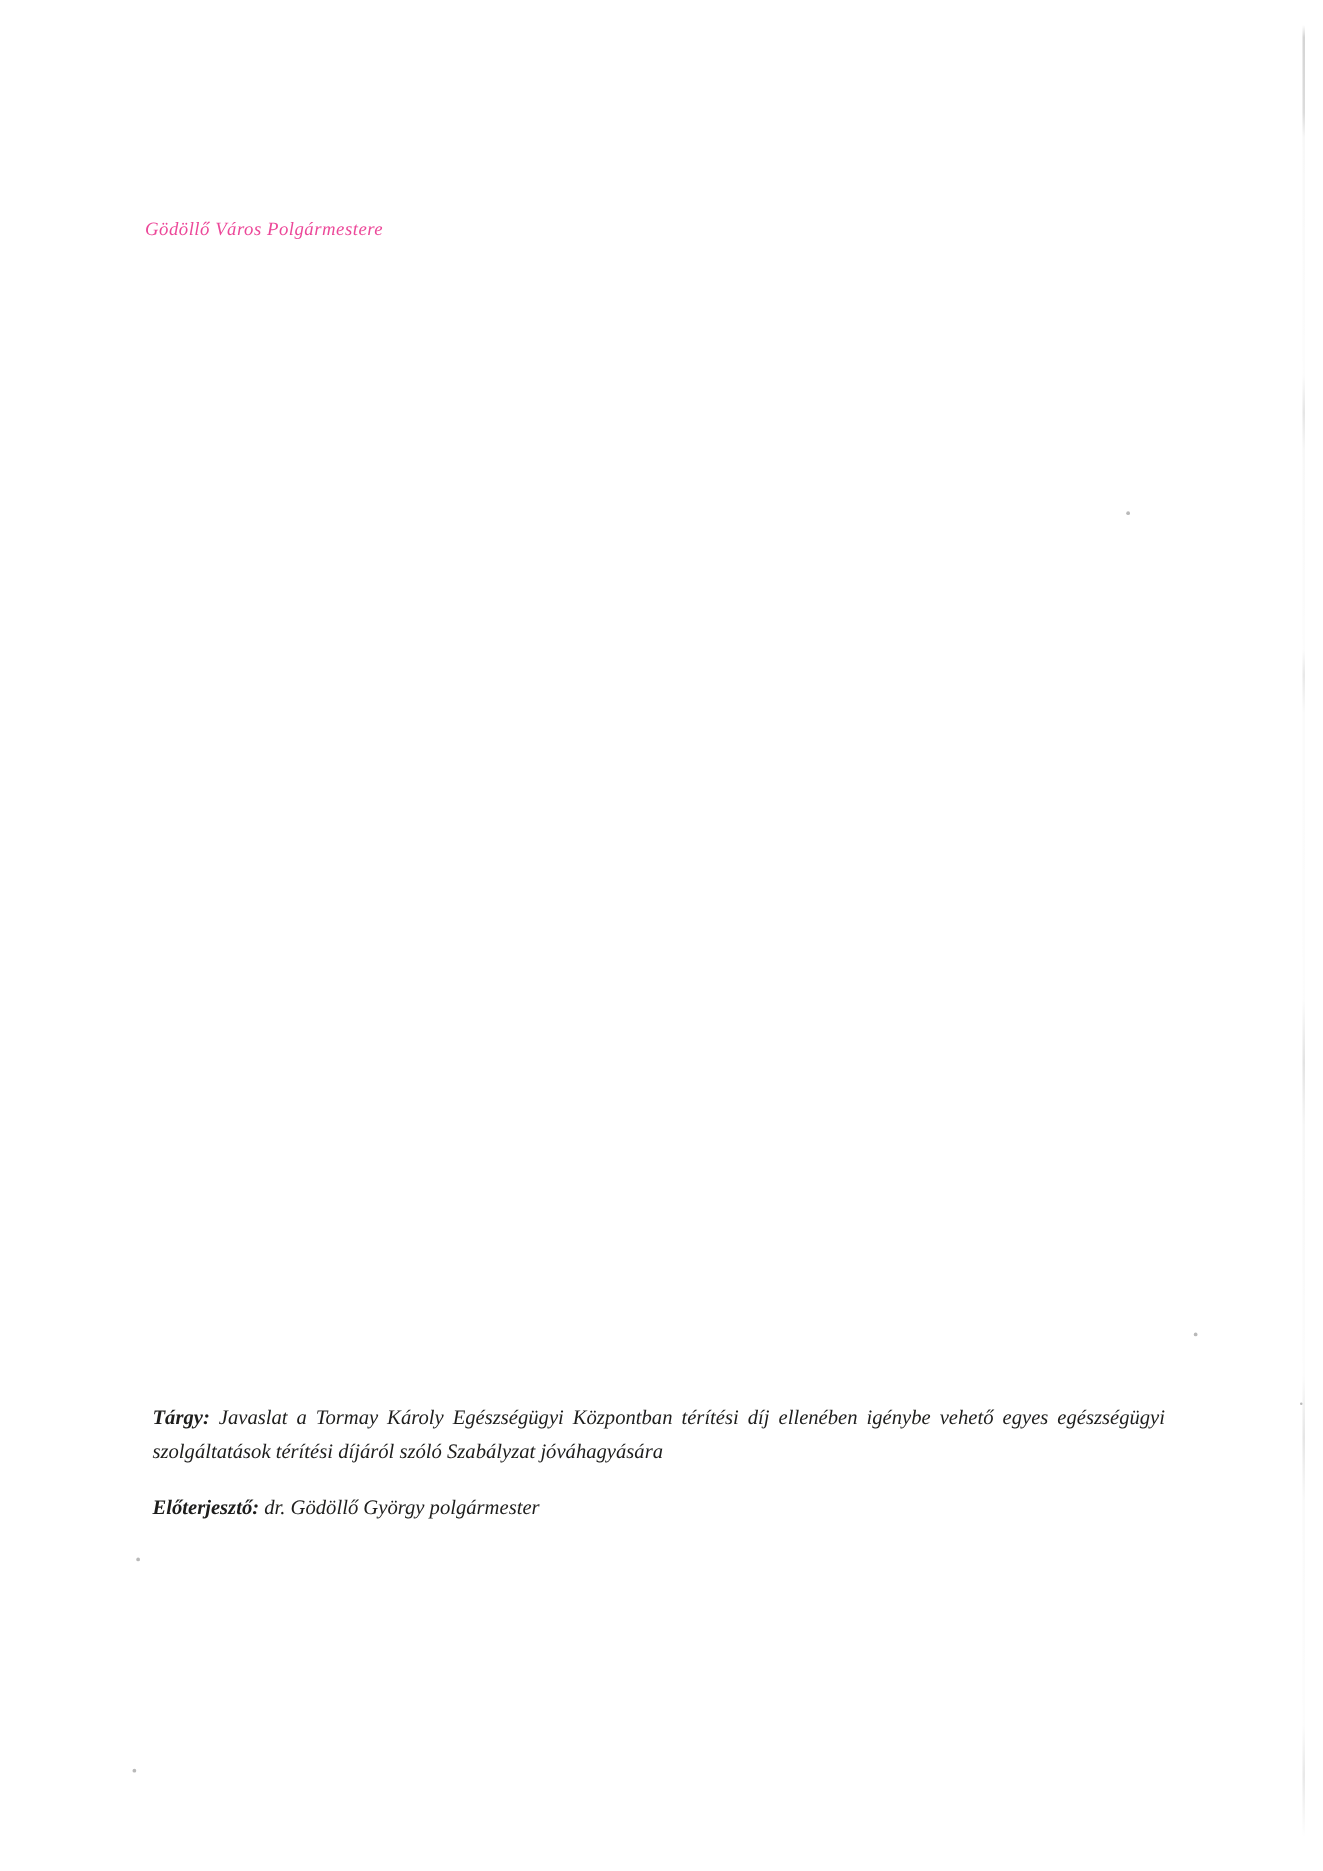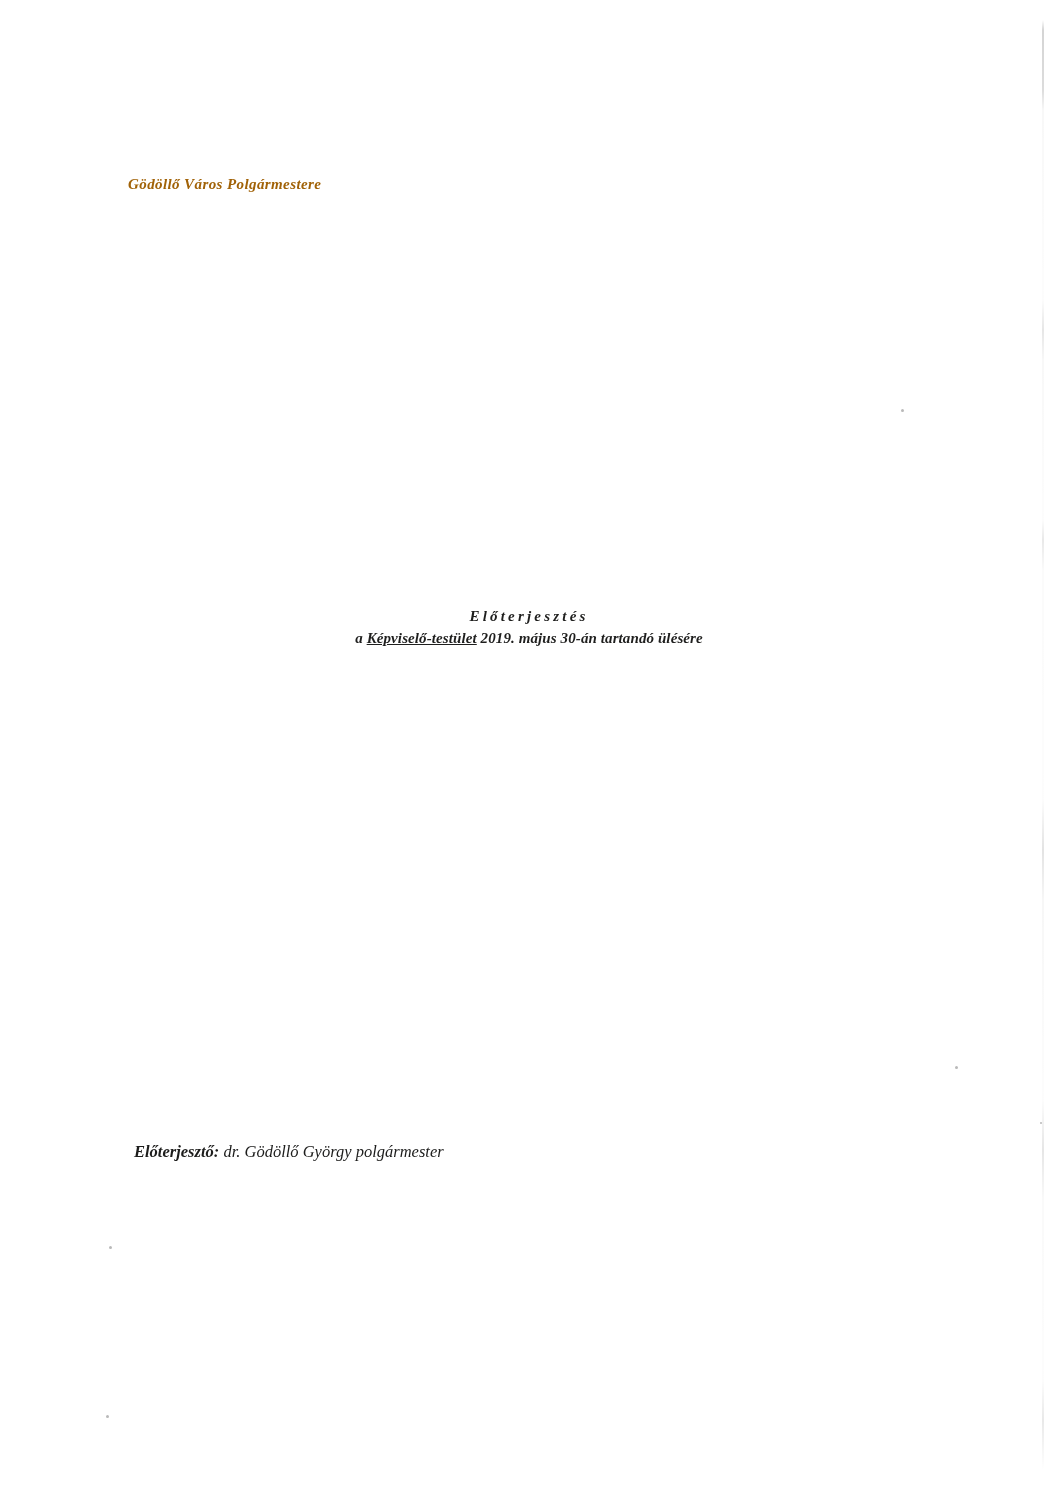--- a/index.html
+++ b/index.html
@@ -53,27 +53,27 @@
     opacity: .55;
   }
   .speck {
     position: absolute;
     background: #b9b9b9;
     border-radius: 50%;
   }
 
   .letterhead {
     position: absolute;
-    left: 128px;
+    left: 116px;
     top: 176px;
     font-style: italic;
-    font-weight: bold;
+    font-weight: normal;
     font-size: 15px;
     letter-spacing: .4px;
-    color: #a16207;
+    color: #ec4899;
     white-space: nowrap;
   }
 
   .center-block {
     position: absolute;
     left: 0;
     right: 0;
     top: 608px;
     text-align: center;
   }
@@ -113,44 +113,40 @@
     font-weight: bold;
   }
   .presenter {
     margin-top: 22px;
     font-style: italic;
     font-size: 16.5px;
     color: #1d1d1c;
   }
   .presenter .lbl {
     font-weight: bold;
-    margin-left: 12px;
   }
 </style>
 </head>
 <body>
 
 <div class="page">
 
   <div class="scan-edge-right"></div>
 
   <div class="speck" style="left:901px; top:409px; width:3px; height:3px;"></div>
   <div class="speck" style="left:955px; top:1066px; width:3px; height:3px;"></div>
   <div class="speck" style="left:109px; top:1246px; width:3px; height:3px;"></div>
   <div class="speck" style="left:106px; top:1415px; width:3px; height:3px;"></div>
   <div class="speck" style="left:1040px; top:1122px; width:2px; height:2px;"></div>
 
   <div class="letterhead">Gödöllő Város Polgármestere</div>
 
-  <div class="center-block">
-    <div class="doc-type">Előterjesztés</div>
-    <div class="doc-session">
-      <span>a </span><span class="u">Képviselő-testület</span><span> 2019. május 30-án tartandó ülésére</span>
-    </div>
-  </div>
 
   <div class="subject-block">
+    <div class="subject-line">
+      <span class="lbl">Tárgy:</span><span> Javaslat a Tormay Károly Egészségügyi Központban térítési díj ellenében igénybe vehető egyes egészségügyi szolgáltatások térítési díjáról szóló Szabályzat jóváhagyására</span>
+    </div>
     <div class="presenter">
       <span class="lbl">Előterjesztő:</span><span> dr. Gödöllő György polgármester</span>
     </div>
   </div>
 
 </div>
 
 </body></html>

